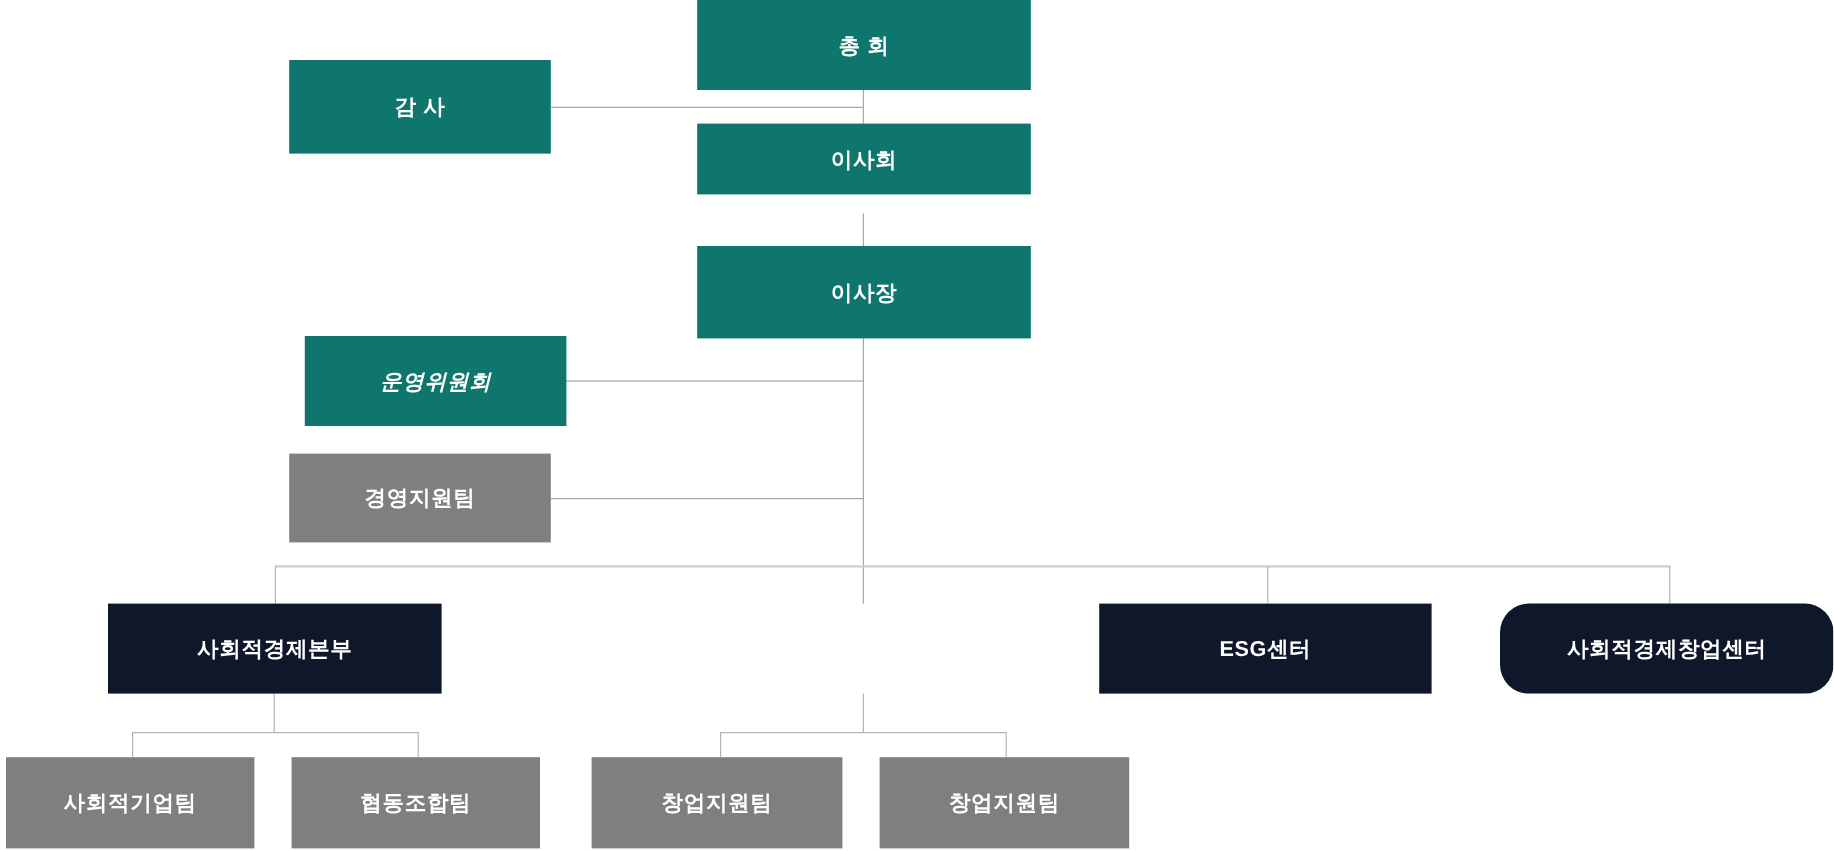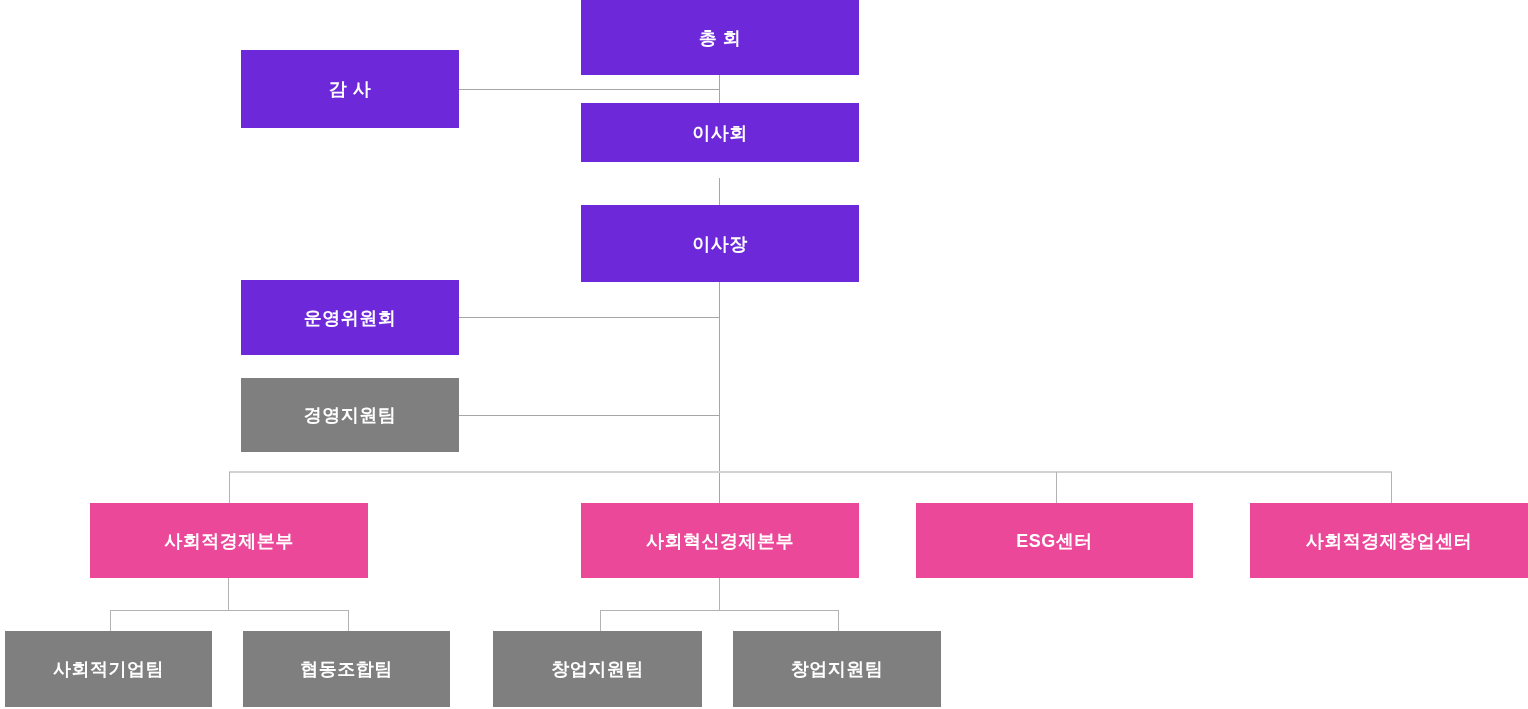--- a/index.html
+++ b/index.html
@@ -19,41 +19,41 @@
     display: flex;
     align-items: center;
     justify-content: center;
     color: #ffffff;
     font-weight: bold;
     font-size: 18px;
     letter-spacing: 0.5px;
     text-align: center;
     white-space: nowrap;
   }
-  .green  { background: #6d28d9; text-align: center; }
-  .lgreen { background: #ec4899; }
+  .green  { background: #0f766e; text-align: center; }
+  .lgreen { background: #0f172a; }
   .gray   { background: #7f7f7f; }
 
   .line { position: absolute; background: #a6a6a6; }
   .line.light { background: #d2d2d2; }
   .line.mid   { background: #b3b3b3; }
 
   
   .n-general-assembly { left: 581px; top: 0;     width: 278px; height: 75px; }
   .n-audit            { left: 241px; top: 50px;  width: 218px; height: 78px; }
   .n-board            { left: 581px; top: 103px; width: 278px; height: 59px; }
   .n-chairman         { left: 581px; top: 205px; width: 278px; height: 77px; }
-  .n-steering         { left: 241px; top: 280px; width: 218px; height: 75px; }
+  .n-steering         { left: 254px; top: 280px; width: 218px; height: 75px; font-style: italic; }
   .n-mgmt-support     { left: 241px; top: 378px; width: 218px; height: 74px; }
 
   
   .n-social-economy-hq    { left: 90px;   top: 503px; width: 278px; height: 75px; }
   .n-social-innovation-hq { left: 581px;  top: 503px; width: 278px; height: 75px; }
   .n-esg-center           { left: 916px;  top: 503px; width: 277px; height: 75px; }
-  .n-startup-center       { left: 1250px; top: 503px; width: 278px; height: 75px; }
+  .n-startup-center       { left: 1250px; top: 503px; width: 278px; height: 75px; border-radius: 24px; }
 
   
   .n-social-enterprise-team  { left: 5px;   top: 631px; width: 207px; height: 76px; }
   .n-cooperative-team        { left: 243px; top: 631px; width: 207px; height: 76px; }
   .n-startup-support-team    { left: 493px; top: 631px; width: 209px; height: 76px; }
   .n-strategic-planning-team { left: 733px; top: 631px; width: 208px; height: 76px; }
 
   
   .l-ga-board      { left: 719px; top: 75px;  width: 1px;    height: 28px; }
   .l-audit-branch  { left: 459px; top: 89px;  width: 261px;  height: 1px; }
@@ -105,21 +105,20 @@
   <div class="line mid l-sih-d2"></div>
 
   <div class="node green n-general-assembly">총 회</div>
   <div class="node green n-audit">감 사</div>
   <div class="node green n-board">이사회</div>
   <div class="node green n-chairman">이사장</div>
   <div class="node green n-steering">운영위원회</div>
   <div class="node gray n-mgmt-support">경영지원팀</div>
 
   <div class="node lgreen n-social-economy-hq">사회적경제본부</div>
-  <div class="node lgreen n-social-innovation-hq">사회혁신경제본부</div>
   <div class="node lgreen n-esg-center">ESG센터</div>
   <div class="node lgreen n-startup-center">사회적경제창업센터</div>
 
   <div class="node gray n-social-enterprise-team">사회적기업팀</div>
   <div class="node gray n-cooperative-team">협동조합팀</div>
   <div class="node gray n-startup-support-team">창업지원팀</div>
   <div class="node gray n-strategic-planning-team">창업지원팀</div>
 
 </div>
 

